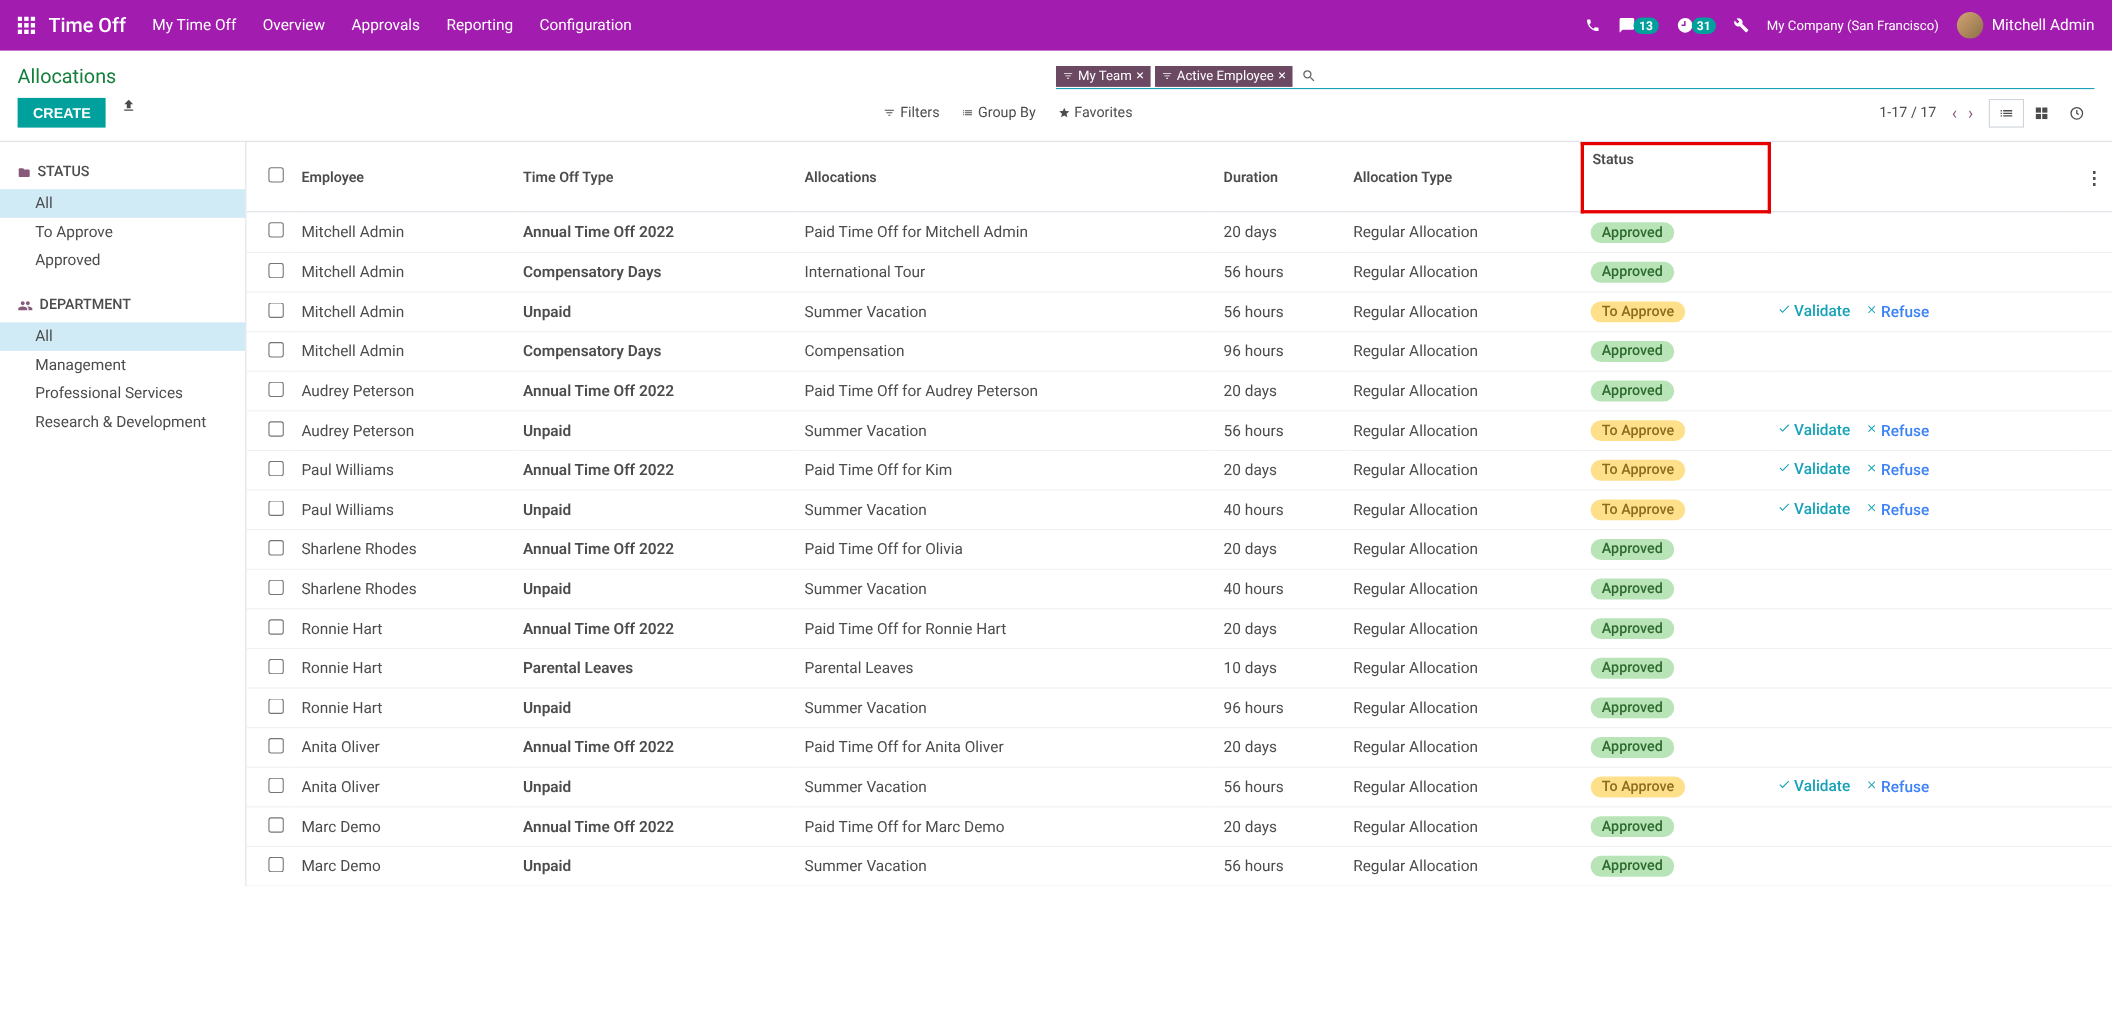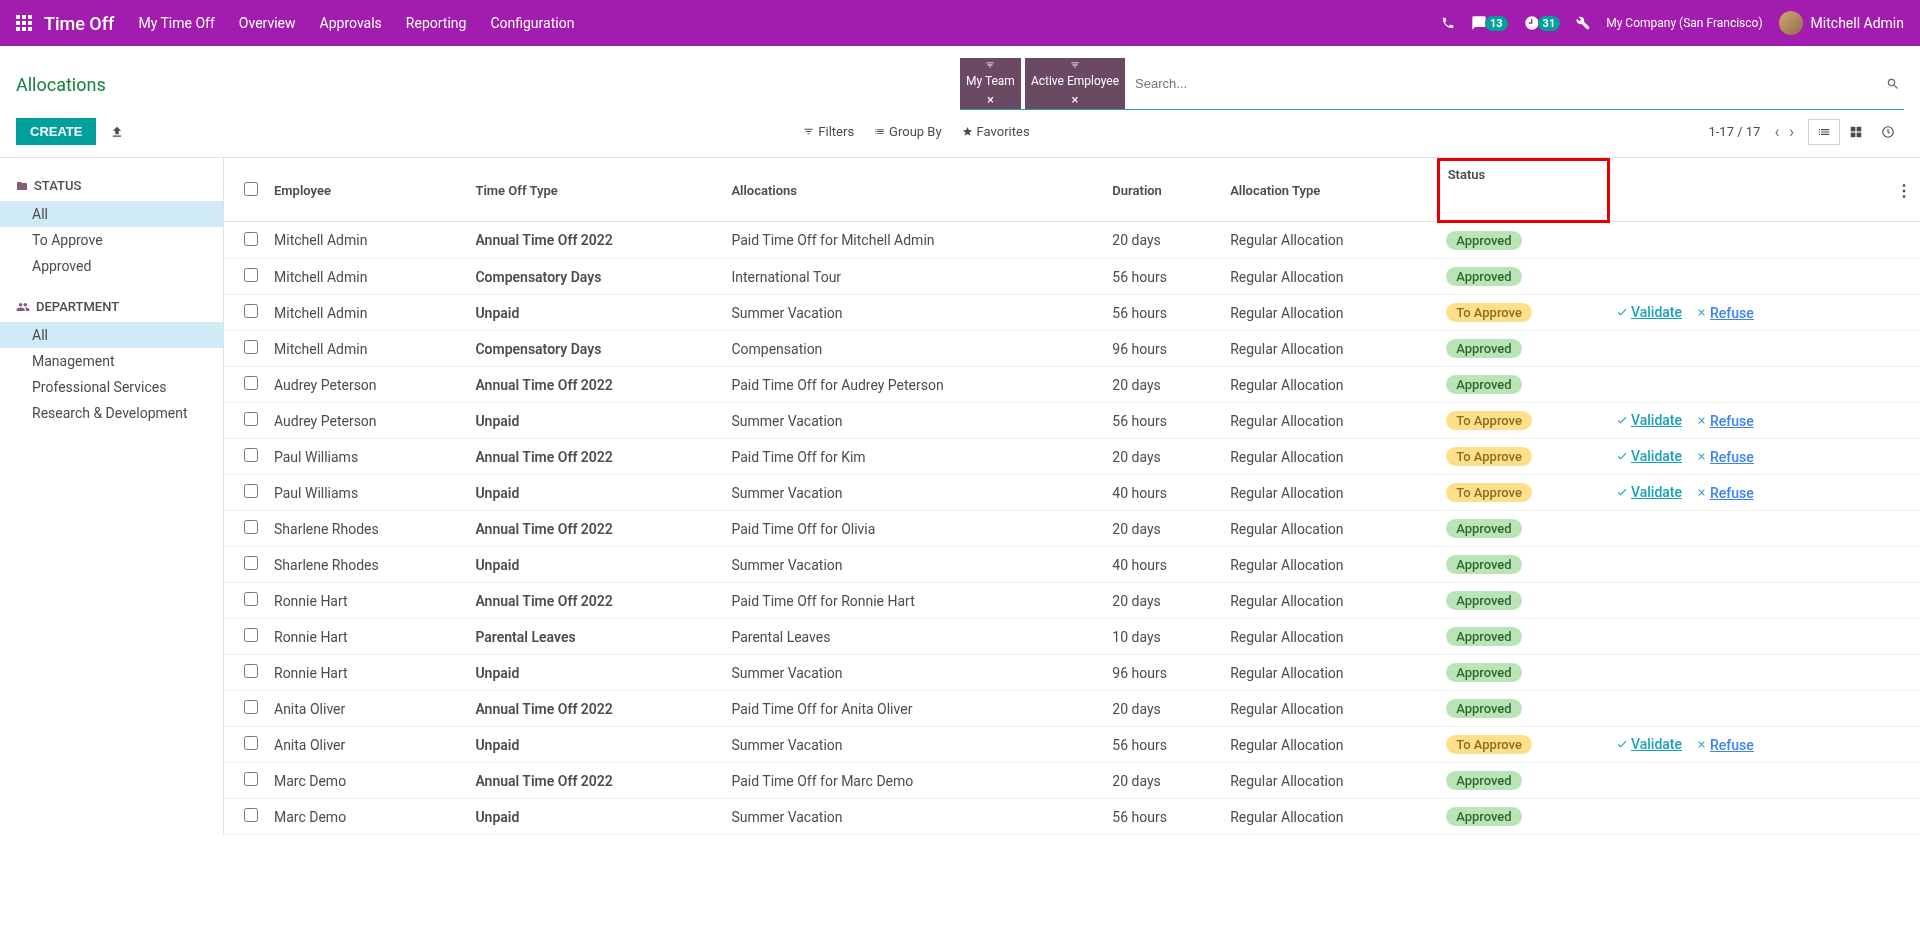--- a/index.html
+++ b/index.html
@@ -17,26 +17,26 @@
 .topnav .badge { background: #00a09d; color: #fff; font-size: 11px; padding: 1px 5px; border-radius: 8px; margin-left: -2px; font-weight: bold; }
 .topnav .company { font-size: 12px; }
 .topnav .user { display: flex; align-items: center; gap: 8px; font-size: 14px; }
 .topnav .avatar { width: 24px; height: 24px; border-radius: 50%; background: linear-gradient(135deg,#d4a574,#8b6f47); }
 
 
 .control-panel { padding: 12px 16px; border-bottom: 1px solid #dee2e6; }
 .cp-top { display: flex; align-items: center; margin-bottom: 8px; }
 .cp-title { font-size: 18px; color: #15803d; flex: 0 0 auto; margin-right: auto; }
 .cp-search-wrap { display: flex; align-items: center; flex: 0 0 50%; border-bottom: 1px solid #17a2b8; gap: 4px; }
-.cp-filter-tag { background: #6b4963; color: #fff; display: flex; align-items: center; padding: 2px 6px; font-size: 12px; gap: 4px; flex-direction: column; }
+.cp-filter-tag { background: #6b4963; color: #fff; display: flex; align-items: center; padding: 2px 6px; font-size: 12px; gap: 4px; }
 .cp-filter-tag .x { cursor: pointer; font-size: 13px; }
 .cp-search { flex: 1; border: none; outline: none; padding: 4px 6px; font-size: 13px; color: #666; }
 .cp-search-icon { padding: 4px; }
 .cp-bottom { display: flex; align-items: center; }
-.cp-left { display: flex; align-items: center; gap: 14px; }
+.cp-left { display: flex; gap: 14px; }
 .btn-create { background: #00a09d; color: #fff; border: none; padding: 6px 14px; font-size: 13px; font-weight: bold; cursor: pointer; }
 .btn-upload { color: #4c4c4c; cursor: pointer; }
 .cp-middle { margin-left: auto; display: flex; gap: 20px; align-items: center; }
 .cp-filter-btn { display: flex; align-items: center; gap: 4px; font-size: 13px; color: #4c4c4c; cursor: pointer; }
 .cp-right { margin-left: auto; display: flex; align-items: center; gap: 14px; }
 .cp-pager { font-size: 13px; color: #4c4c4c; }
 .cp-nav { display: flex; gap: 10px; }
 .cp-nav span { color: #875a7b; cursor: pointer; font-size: 16px; }
 .cp-views { display: flex; gap: 0; }
 .cp-view { padding: 5px 8px; border: 1px solid transparent; cursor: pointer; display: flex; align-items: center; }
@@ -52,21 +52,21 @@
 
 .content { flex: 1; overflow-x: auto; }
 table { width: 100%; border-collapse: collapse; }
 th { text-align: left; padding: 10px 8px; font-size: 13px; font-weight: 600; color: #4c4c4c; border-bottom: 1px solid #dee2e6; }
 td { padding: 8px 8px; font-size: 14px; color: #4c4c4c; border-bottom: 1px solid #f0f0f0; }
 th:first-child, td:first-child { padding-left: 20px; width: 40px; }
 .type-strong { font-weight: 600; }
 .status-badge { display: inline-block; padding: 2px 10px; border-radius: 10px; font-size: 13px; font-weight: 500; }
 .status-approved { background: #b8e4b8; color: #2d6a2d; }
 .status-toapprove { background: #ffe08a; color: #8a6d1f; }
-.row-action { color: #17a2b8; font-weight: 500; cursor: pointer; display: inline-flex; align-items: center; gap: 3px; margin-right: 14px; text-decoration: underline; }
+.row-action { color: #17a2b8; font-weight: 500; cursor: pointer; display: inline-flex; align-items: flex-start; gap: 3px; margin-right: 14px; }
 .row-action.refuse { color: #3b82f6; }
 .opt-icon { width: 30px; text-align: center; font-size: 16px; }
 .status-header-highlight { border: 3px solid #e60000; padding: 6px 8px 38px 8px; position: relative; top: 0; }
 
 svg { display: block; }
 input[type="checkbox"] { width: 14px; height: 14px; }
 </style>
 </head>
 <body>
 
@@ -135,21 +135,20 @@
         <span>My Team</span>
         <span class="x">×</span>
       </span>
       <span class="cp-filter-tag">
         <svg width="10" height="10" viewBox="0 0 24 24" fill="#fff">
             <path d="M10 18h4v-2h-4v2zM3 6v2h18V6H3zm3 7h12v-2H6v2z"></path>
           </svg>
         <span>Active Employee</span>
         <span class="x">×</span>
       </span>
-      <input class="cp-search" placeholder="Search..." style="">
       <span class="cp-search-icon">
         <svg width="14" height="14" viewBox="0 0 24 24" fill="#666">
             <path d="M15.5 14h-.79l-.28-.27A6.471 6.471 0 0016 9.5 6.5 6.5 0 109.5 16c1.61 0 3.09-.59 4.23-1.57l.27.28v.79l5 4.99L20.49 19l-4.99-5zm-6 0C7.01 14 5 11.99 5 9.5S7.01 5 9.5 5 14 7.01 14 9.5 11.99 14 9.5 14z"></path>
           </svg>
       </span>
     </div>
   </div>
   <div class="cp-bottom">
     <div class="cp-left">
       <button class="btn-create">CREATE</button>

